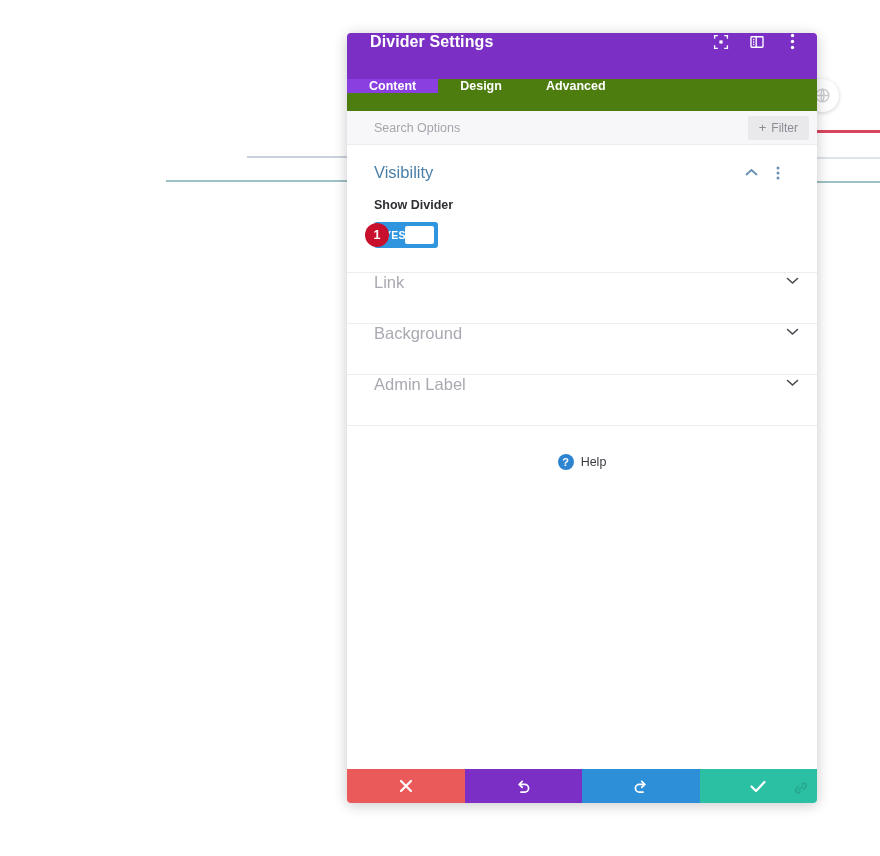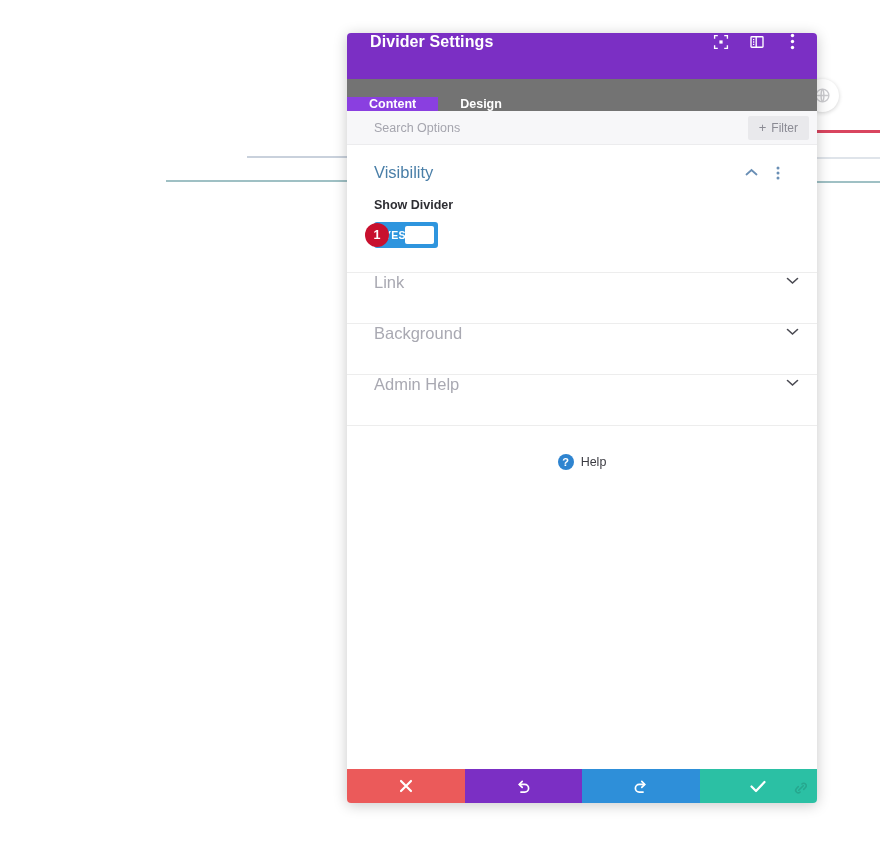--- a/index.html
+++ b/index.html
@@ -50,22 +50,22 @@
   .modal-title {
     color: #ffffff; font-size: 16px; font-weight: bold;
     letter-spacing: 0.1px; flex: 1 1 auto;
   }
   .titlebar-icons { display: flex; align-items: center; gap: 19px; }
   .tb-icon { width: 17px; height: 17px; display: flex; align-items: center; justify-content: center; cursor: pointer; }
   .tb-icon svg { display: block; }
 
   
   .tabs {
-    height: 32px; background: #737373;
-    display: flex; align-items: flex-end;
+    height: 32px; background: #4d7c0f;
+    display: flex; align-items: flex-start;
     flex: 0 0 auto;
   }
   .tab {
     display: flex; align-items: center; justify-content: center;
     padding: 0 22px;
     color: #ffffff; font-size: 12.5px; font-weight: bold;
     cursor: pointer; white-space: nowrap;
   }
   .tab.active { background: #8a3fe0; }
 
@@ -228,20 +228,21 @@
             <circle cx="2.5" cy="8.5" r="1.7" fill="#ffffff"></circle>
             <circle cx="2.5" cy="14.5" r="1.7" fill="#ffffff"></circle>
           </svg>
         </span>
       </div>
     </div>
 
     <div class="tabs">
       <div class="tab active">Content</div>
       <div class="tab">Design</div>
+      <div class="tab">Advanced</div>
     </div>
 
     <div class="searchrow">
       <input class="search-input" type="text" placeholder="Search Options" style="">
       <button class="filter-btn">
         <span class="filter-plus">+</span>
         <span>Filter</span>
       </button>
     </div>
 
@@ -290,21 +291,21 @@
       <div class="section-collapsed">
         <div class="section-collapsed-title">Background</div>
         <span class="sec-ic">
           <svg width="13" height="9" viewBox="0 0 13 9" fill="none" stroke="#4a4a52" stroke-width="1.6" stroke-linecap="round">
             <path d="M1.5 2.5L6.5 7l5-4.5"></path>
           </svg>
         </span>
       </div>
 
       <div class="section-collapsed">
-        <div class="section-collapsed-title">Admin Help</div>
+        <div class="section-collapsed-title">Admin Label</div>
         <span class="sec-ic">
           <svg width="13" height="9" viewBox="0 0 13 9" fill="none" stroke="#4a4a52" stroke-width="1.6" stroke-linecap="round">
             <path d="M1.5 2.5L6.5 7l5-4.5"></path>
           </svg>
         </span>
       </div>
 
       <div class="help-row">
         <span class="help-icon">?</span>
         <span class="help-text">Help</span>

